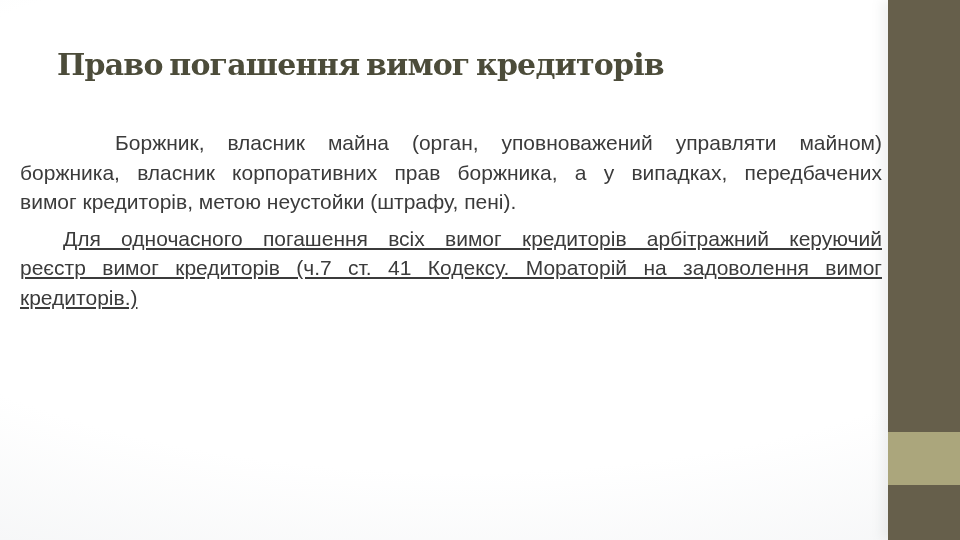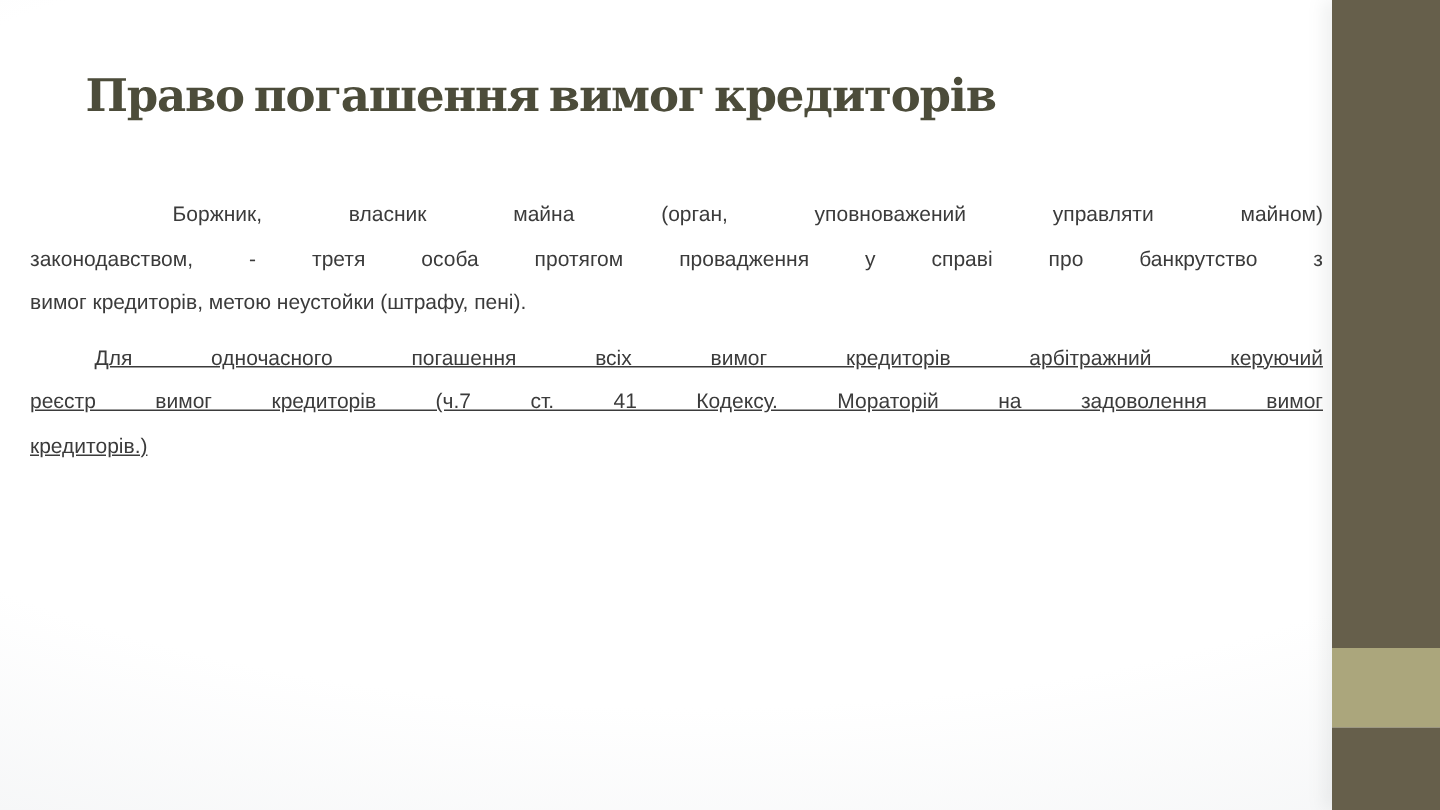--- a/index.html
+++ b/index.html
@@ -23,21 +23,21 @@
     letter-spacing: -0.8px;
     word-spacing: -3px;
     color: var(--title-color, #4C4C3A);
     white-space: nowrap;
   }
   .body-text {
     position: absolute;
     left: 20px;
     top: 128px;
     width: 862px;
-    font-size: 14px;
+    font-size: 21px;
     line-height: 29.6px;
     color: var(--body-color, #3B3B3B);
   }
   .para { margin: 0; }
   .para2 { margin-top: 7px; text-decoration: underline; }
   .tline {
     text-align: justify;
     text-align-last: justify;
     white-space: normal;
   }
@@ -65,21 +65,21 @@
 <body>
 
 <div class="slide">
 
   <div class="title">Право погашення вимог кредиторів</div>
 
   <div class="body-text">
 
     <div class="para">
       <div class="tline p1-first">Боржник, власник майна (орган, уповноважений управляти майном)</div>
-      <div class="tline">законодавством, - третя особа протягом провадження у справі про банкрутство з</div>
+      <div class="tline">боржника, власник корпоративних прав боржника, а у випадках, передбачених</div>
       <div class="tline lastline">вимог кредиторів, метою неустойки (штрафу, пені).</div>
     </div>
 
     <div class="para para2">
       <div class="tline p2-first">Для одночасного погашення всіх вимог кредиторів арбітражний керуючий</div>
       <div class="tline">реєстр вимог кредиторів (ч.7 ст. 41 Кодексу. Мораторій на задоволення вимог</div>
       <div class="tline lastline">кредиторів.)</div>
     </div>
 
   </div>

